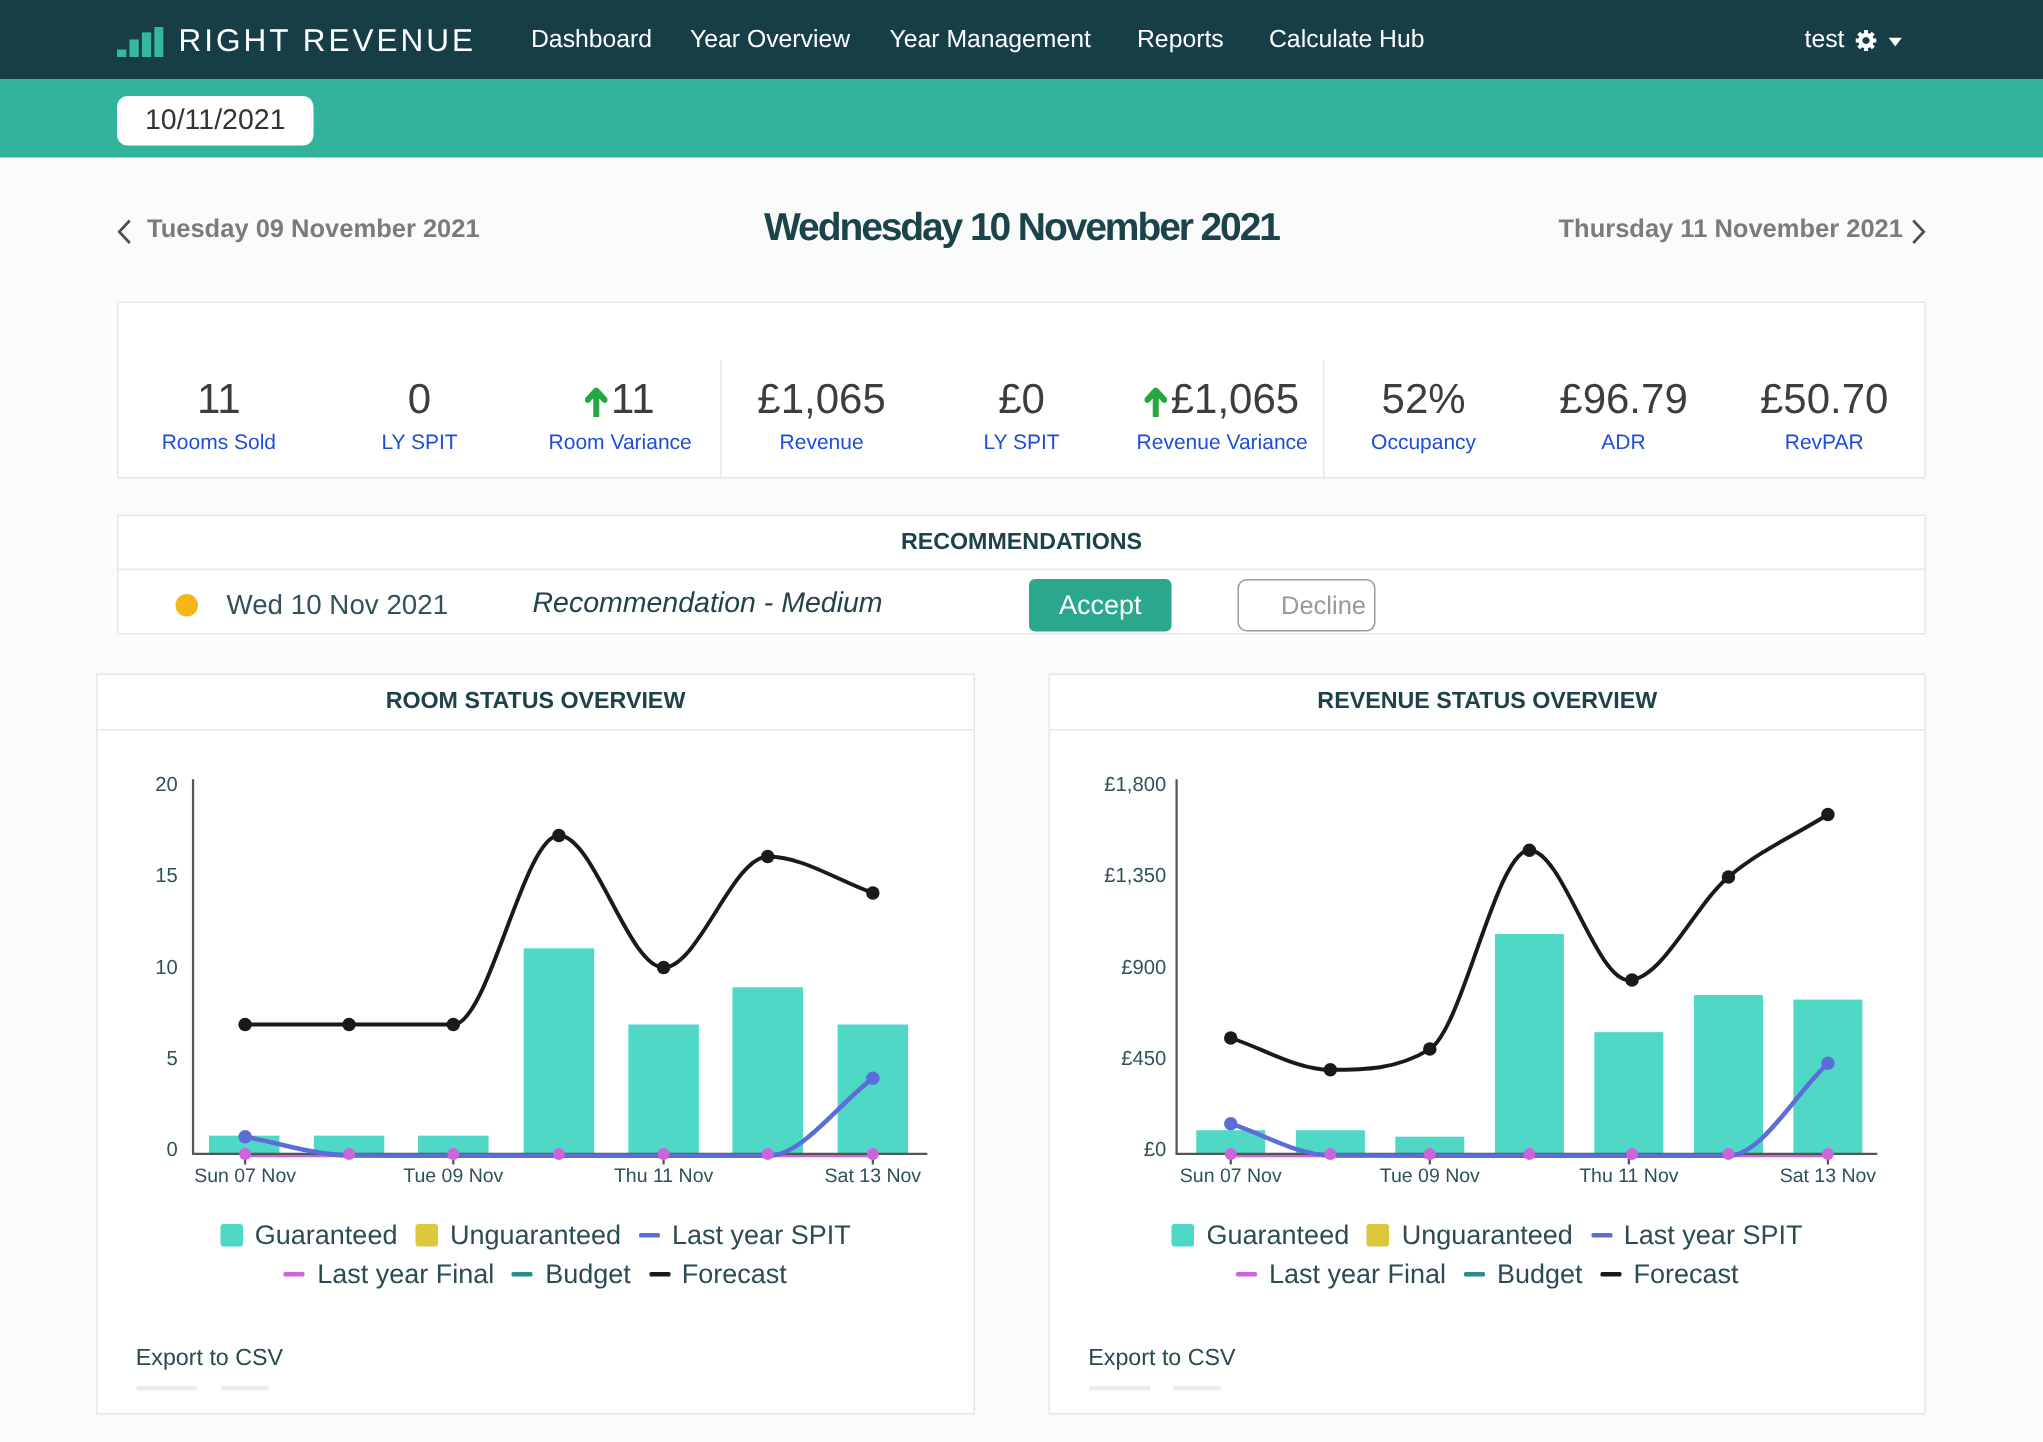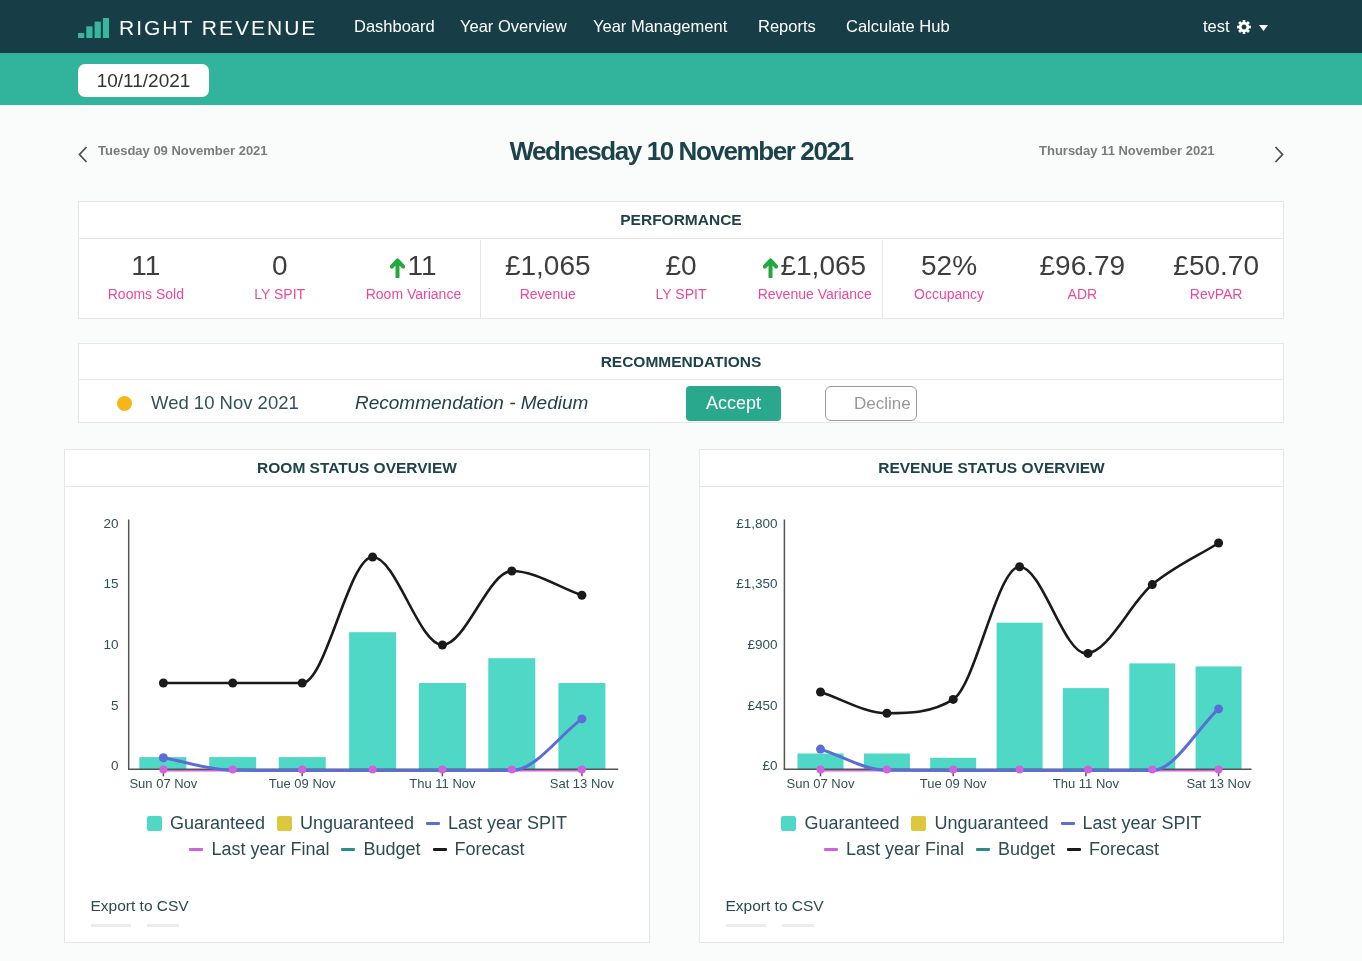--- a/index.html
+++ b/index.html
@@ -5,29 +5,29 @@
 *{margin:0;padding:0;box-sizing:border-box}
 html,body{width:1362px;height:961px;background:#fafbfb;font-family:"Liberation Sans",sans-serif;overflow:hidden}
 .hdr{position:absolute;left:0;top:0;width:1362px;height:53px;background:#173e46}
 .tealbar{position:absolute;left:0;top:53px;width:1362px;height:52px;background:#31b49b}
 .datebox{position:absolute;left:78px;top:64px;width:131px;height:33px;background:#fff;border-radius:7px;
   font-size:19px;color:#333;display:flex;align-items:center;justify-content:center}
 .logo{position:absolute;left:78px;top:17px}
 .logotext{position:absolute;left:119px;top:16px;font-size:21px;font-weight:normal;color:#fff;letter-spacing:2px}
 .nav{position:absolute;top:0;height:53px;display:flex;align-items:center;color:#fff;font-size:16.5px}
 .usr{position:absolute;top:0;height:53px;display:flex;align-items:center;color:#fff;font-size:16.5px}
-.dside{position:absolute;top:143px;font-size:13px;font-weight:bold;color:#7b7b7b}
+.dside{position:absolute;top:143px;font-size:17px;font-weight:bold;color:#7b7b7b}
 .dmain{position:absolute;top:136px;left:0;width:1362px;text-align:center;font-size:26px;font-weight:bold;color:#1d434a;letter-spacing:-1.4px}
 .card{position:absolute;background:#fff;border:1px solid #e7e7e7}
 .ctitle{height:37px;border-bottom:1px solid #e7e7e7;display:flex;align-items:center;justify-content:center;
   font-size:15.5px;font-weight:bold;color:#1d4249;letter-spacing:0px}
 .stats{position:absolute;left:0;top:38px;width:1204px;height:79px;display:flex}
 .stat{width:133.8px;text-align:center;position:relative}
 .stat .v{margin-top:10px;font-size:28px;font-weight:normal;color:#3d3d3d;line-height:32px}
-.stat .l{margin-top:4px;font-size:14px;color:#ec4899}
+.stat .l{margin-top:4px;font-size:14px;color:#1d4ed8}
 .sep{border-left:1px solid #e7e7e7}
 .uparr{display:inline-block;vertical-align:-3px;margin-right:2px}
 .legend{display:flex;justify-content:center;align-items:center;gap:12px;font-size:18px;color:#2d4b52}
 .lsq{width:15px;height:15px;border-radius:2px;display:inline-block;margin-right:8px;vertical-align:-2px}
 .lln{width:14px;height:3px;border-radius:1px;display:inline-block;margin-right:8px;vertical-align:4px}
 .exp{position:absolute;left:25.5px;font-size:15.5px;color:#2b4950}
 .dash{position:absolute;left:26px;width:88px;height:3px;background:linear-gradient(90deg,#ececec 0 46%,rgba(0,0,0,0) 46% 64%,#ececec 64% 100%)}
 </style>
 </head>
 <body>
@@ -59,21 +59,20 @@
     <path d="M8.5,1 L1.5,8.5 L8.5,16" stroke="#4f4f4f" stroke-width="1.8" fill="none"></path>
   </svg>
 <div class="dside" style="left:98px">Tuesday 09 November 2021</div>
 <div class="dmain">Wednesday 10 November 2021</div>
 <div class="dside" style="left:1039px">Thursday 11 November 2021</div>
 <svg style="position:absolute;left:1274px;top:146px" width="10" height="17" viewBox="0 0 10 17">
     <path d="M1.5,1 L8.5,8.5 L1.5,16" stroke="#4f4f4f" stroke-width="1.8" fill="none"></path>
   </svg>
 
 <div class="card" style="left:78px;top:201px;width:1206px;height:118px">
-  <div class="ctitle">PERFORMANCE</div>
   <div class="stats">
     <div class="stat">
         <div class="v">11</div>
         <div class="l">Rooms Sold</div>
       </div>
     <div class="stat">
         <div class="v">0</div>
         <div class="l">LY SPIT</div>
       </div>
     <div class="stat">

